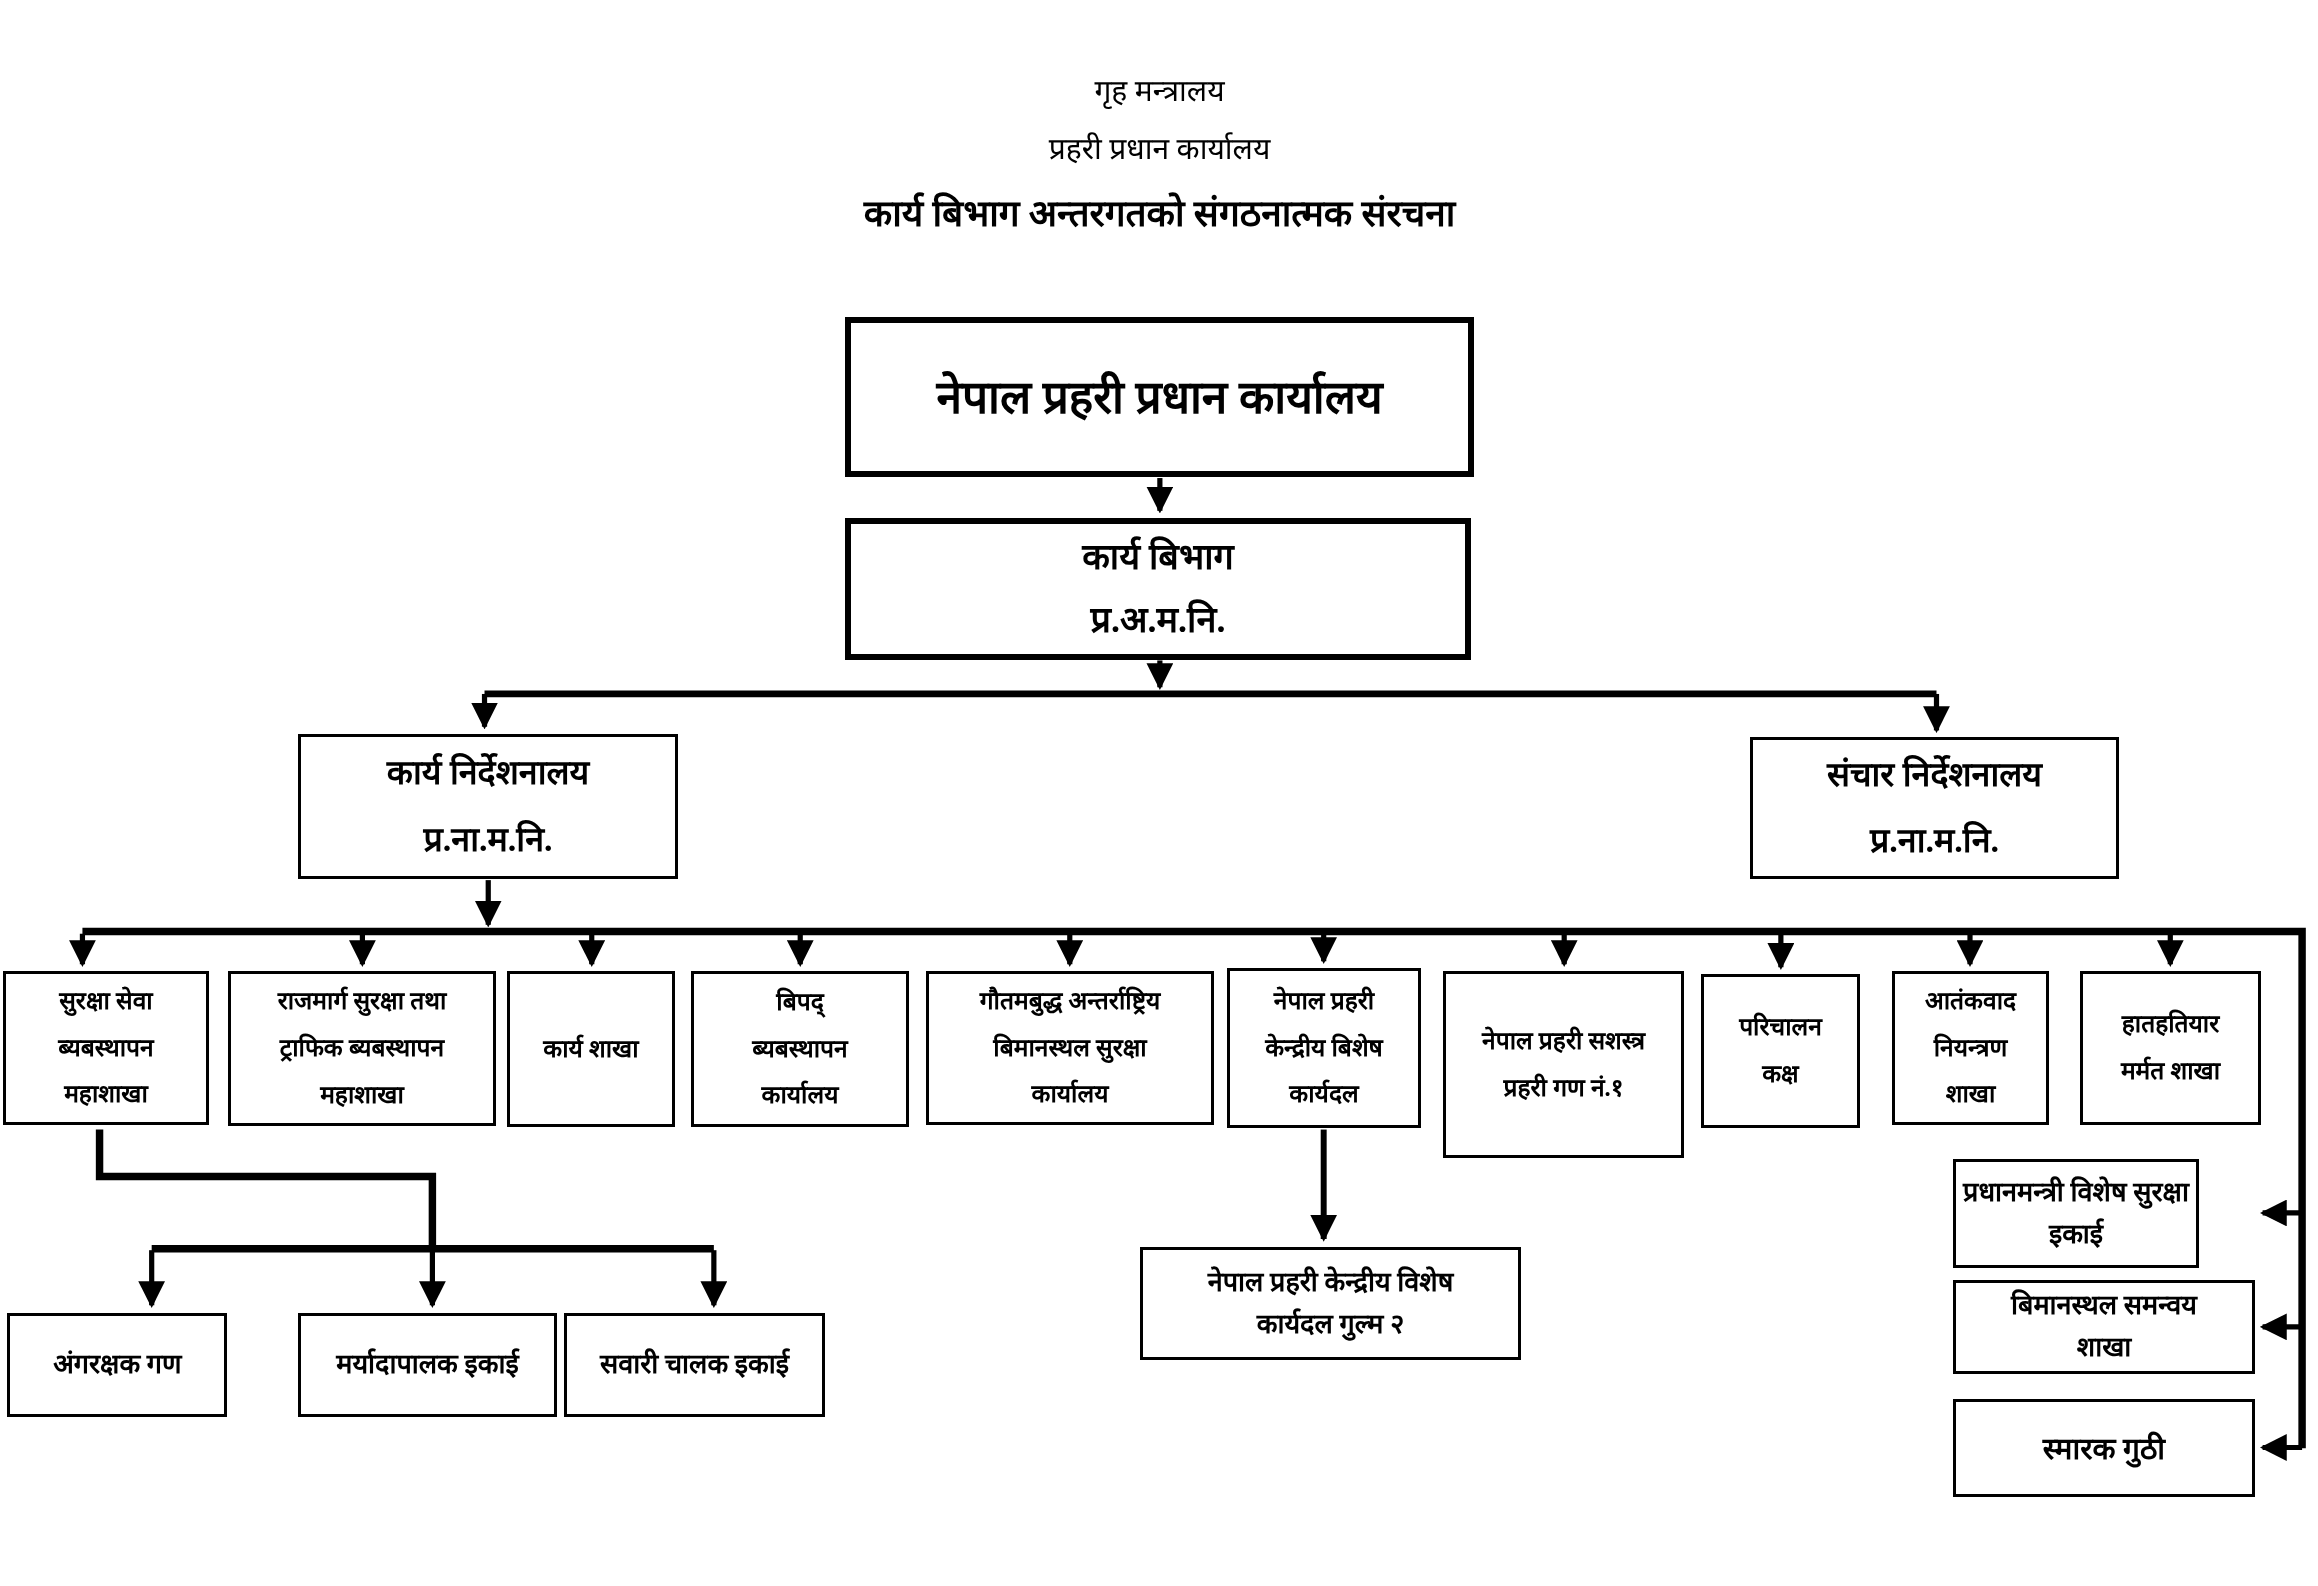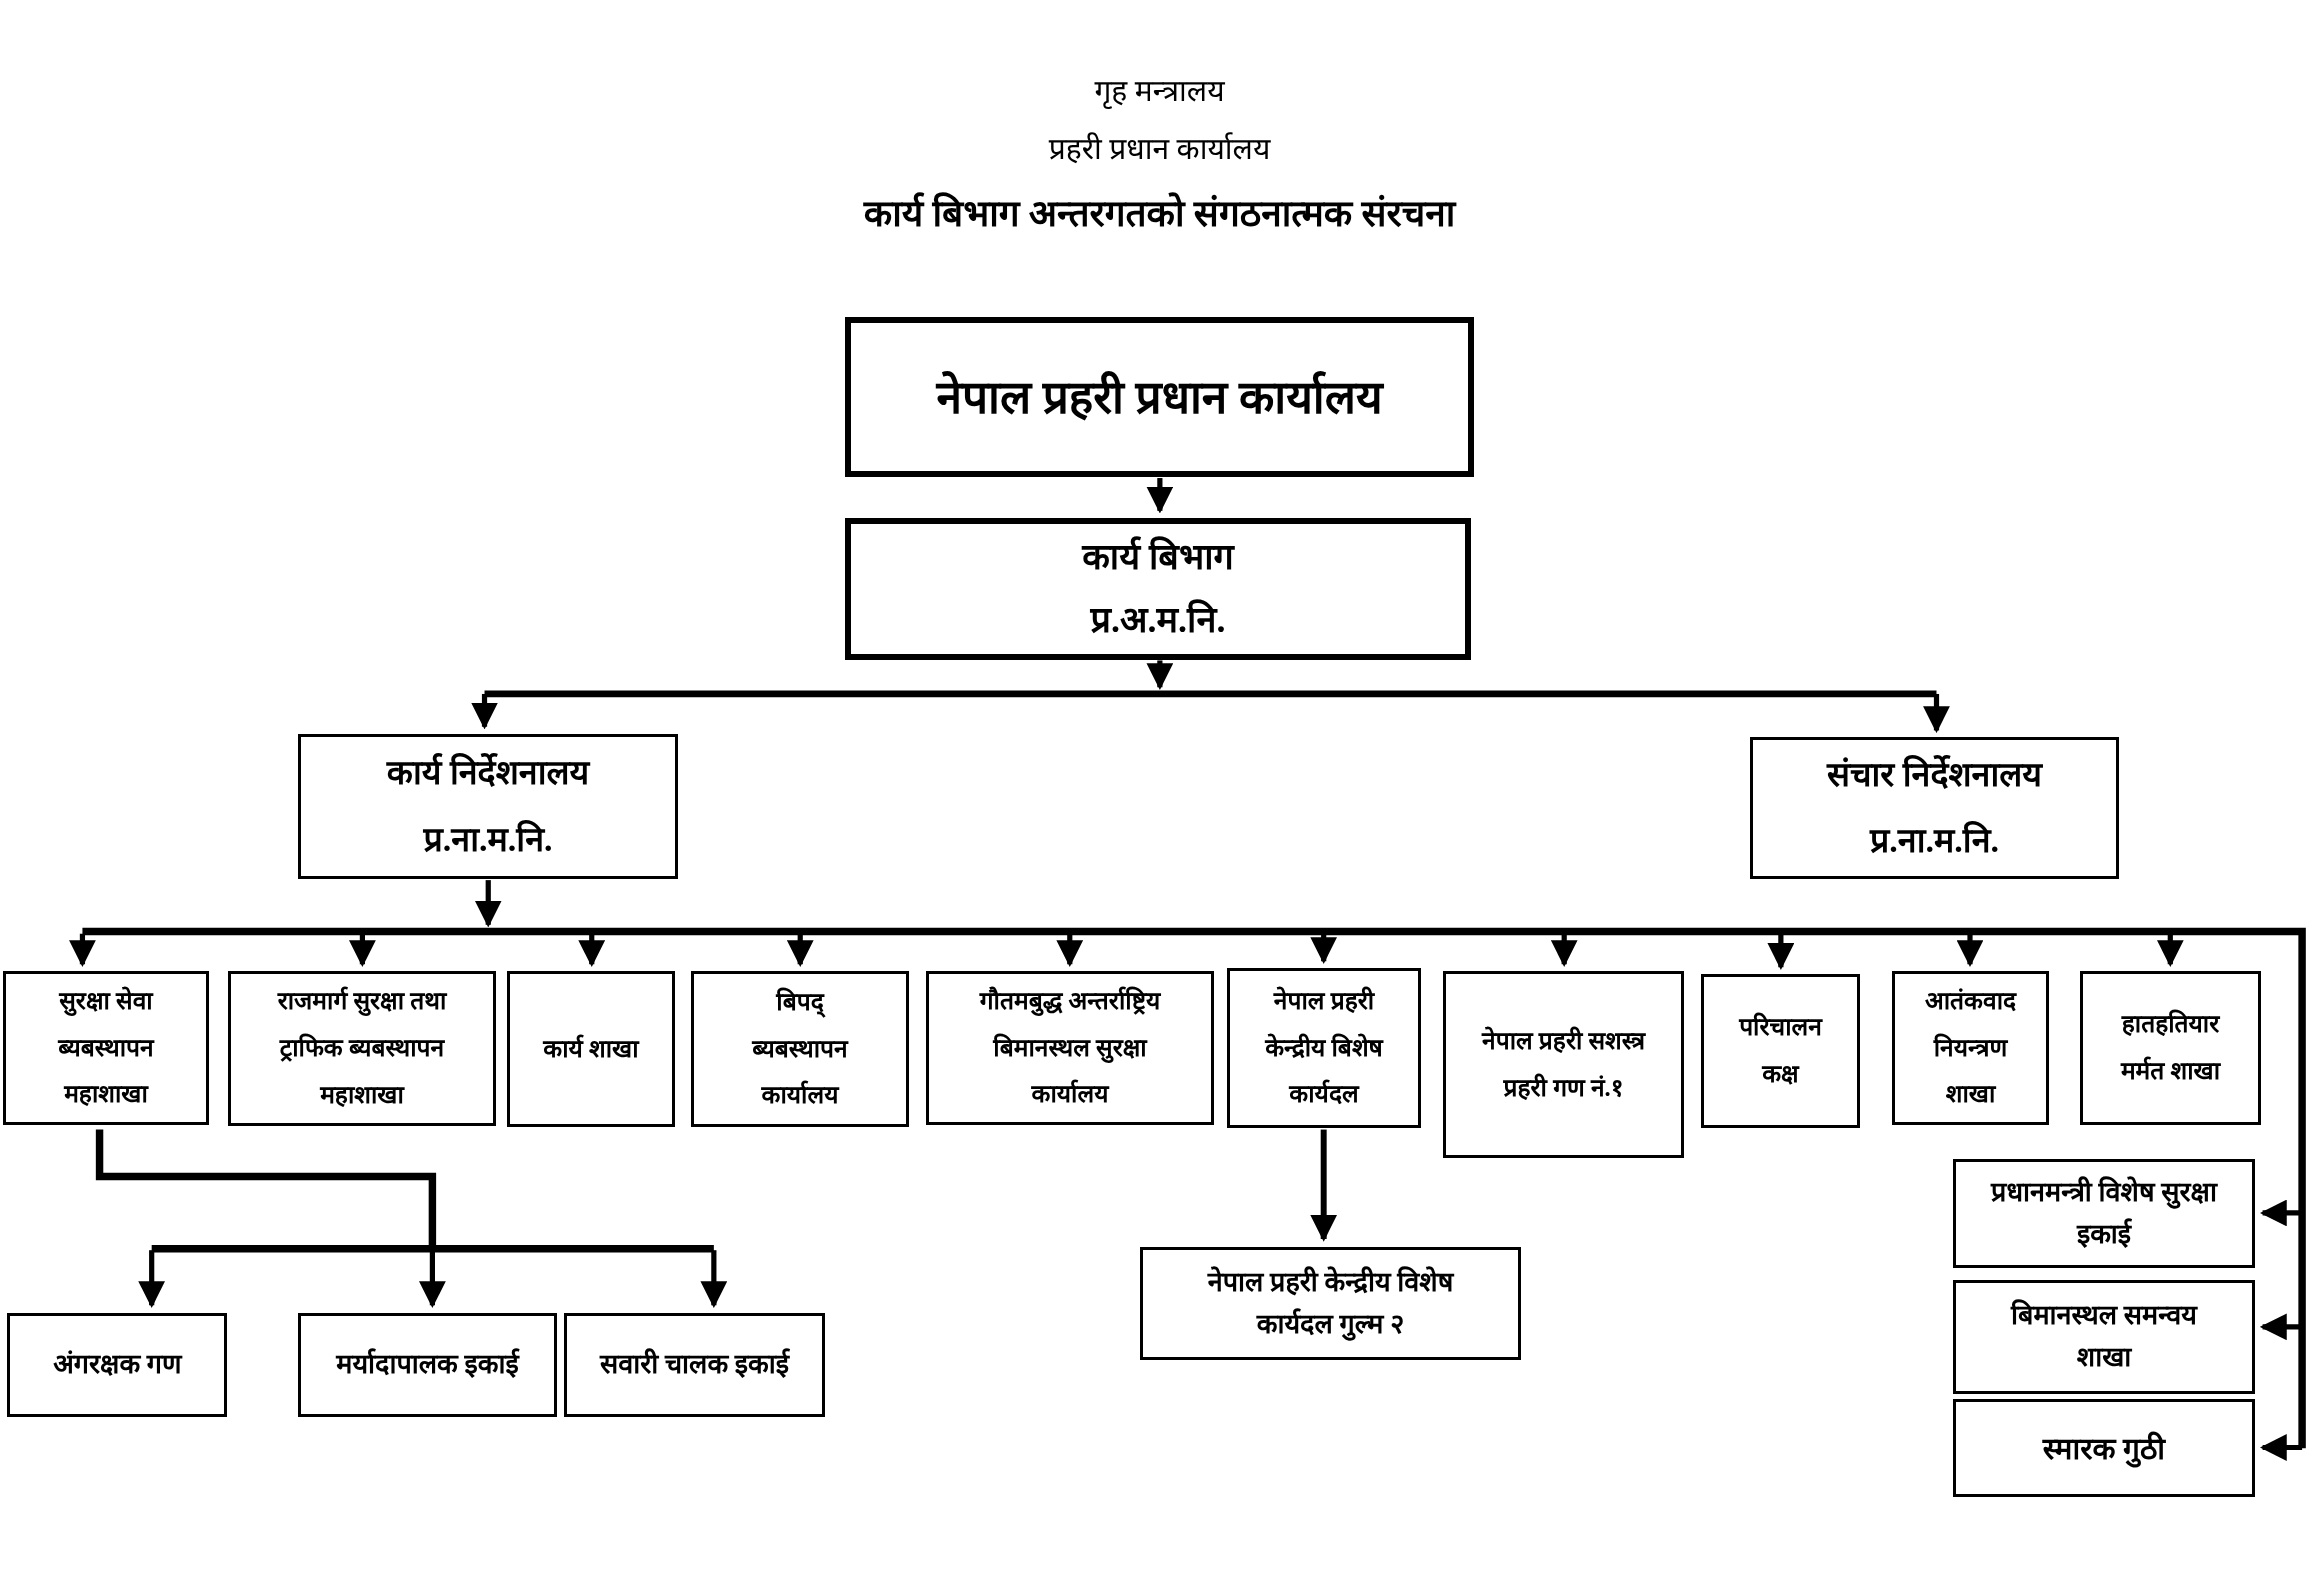--- a/index.html
+++ b/index.html
@@ -148,25 +148,25 @@
   <div class="node fs36" style="left:7.4px;top:1313px;width:220px;height:104px;">
     <span>अंगरक्षक गण</span>
   </div>
   <div class="node fs36" style="left:298px;top:1313px;width:259px;height:104px;">
     <span>मर्यादापालक इकाई</span>
   </div>
   <div class="node fs36" style="left:564px;top:1313px;width:261px;height:104px;">
     <span>सवारी चालक इकाई</span>
   </div>
 
-  <div class="node fs36" style="left:1953px;top:1159px;width:302px;height:109px;">
+  <div class="node fs36" style="left:1953px;top:1159px;width:246px;height:109px;">
     <span>प्रधानमन्त्री विशेष सुरक्षा</span>
     <span>इकाई</span>
   </div>
-  <div class="node fs36" style="left:1953px;top:1280px;width:302px;height:114px;">
+  <div class="node fs36" style="left:1953px;top:1280px;width:302px;height:94px;">
     <span>बिमानस्थल समन्वय</span>
     <span>शाखा</span>
   </div>
   <div class="node fs40" style="left:1953px;top:1399px;width:302px;height:98px;">
     <span>स्मारक गुठी</span>
   </div>
 
 </div>
 
 

